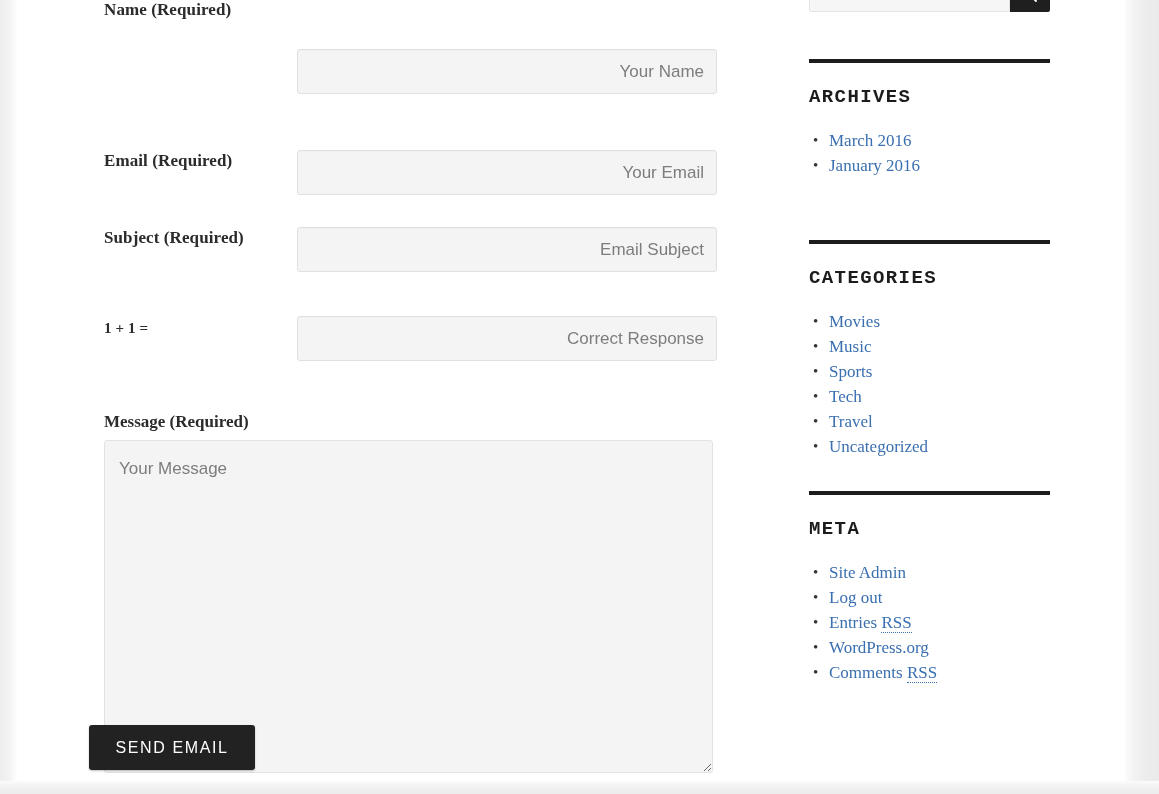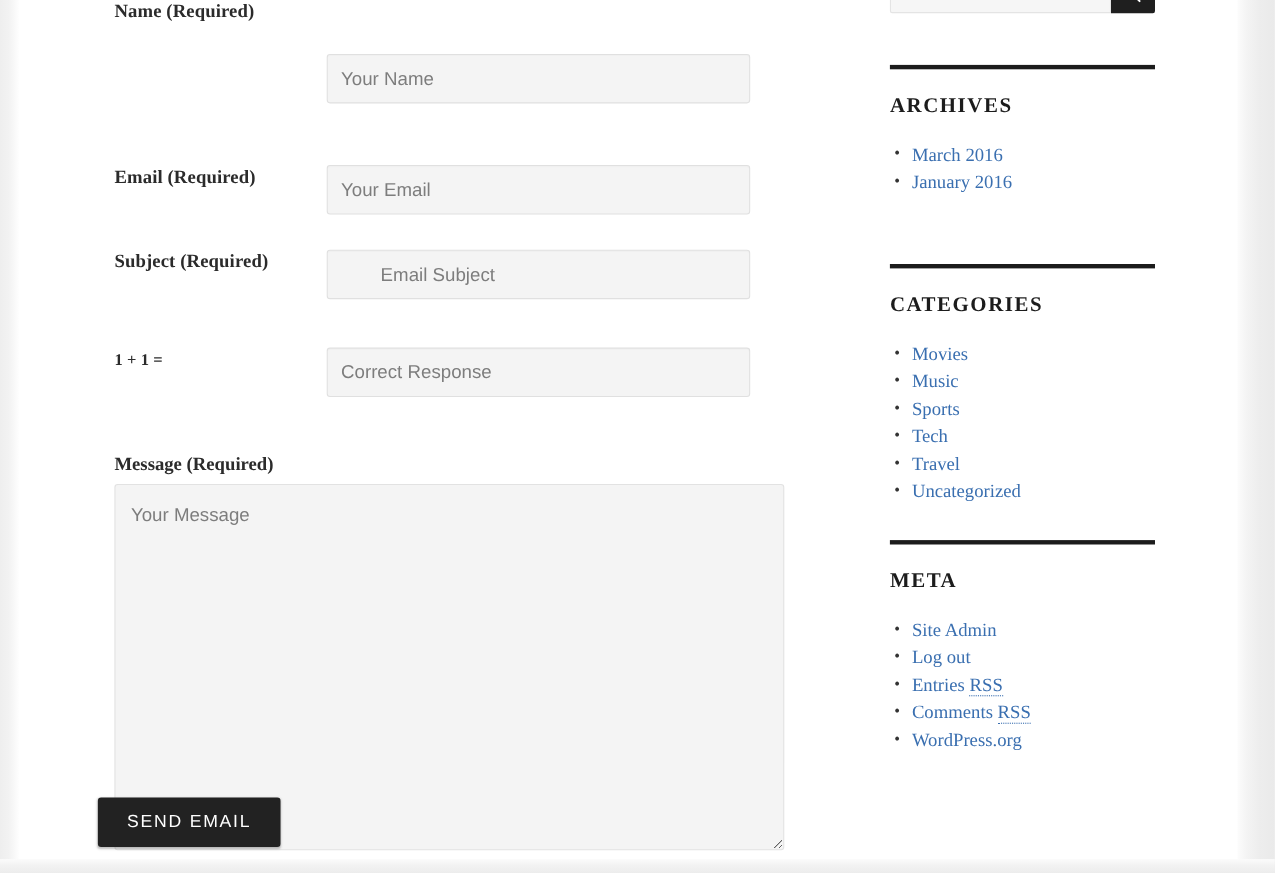--- a/index.html
+++ b/index.html
@@ -59,31 +59,32 @@
     color: #2b2b2b;
     line-height: 1.2;
     letter-spacing: 0.1px;
   }
   .field-label.math {
     font-size: 15px;
   }
   .field-input {
     position: absolute;
     left: 193px;
-    width: 385px;
+    width: 420px;
     height: 45px;
     background: #f4f4f4;
     border: 1px solid #e0e0e0;
     border-radius: 3px;
     padding: 0 12px;
     font-family: "Liberation Sans", sans-serif;
     font-size: 17px;
     color: #701a75;
     outline: none;
     box-shadow: inset 0 1px 1px rgba(0,0,0,0.02);
+    text-align: right;
   }
   .field-input::placeholder { color: #7d7d7d; opacity: 1; }
 
   .msg-label {
     position: absolute;
     left: 0;
     top: 412px;
     font-family: "Liberation Serif", serif;
     font-size: 17px;
     font-weight: 700;
@@ -166,21 +167,21 @@
     color: transparent;
   }
   .widget { position: absolute; left: 0; width: 241px; }
   .widget-rule {
     width: 241px;
     height: 4px;
     background: #1c1c1c;
   }
   .widget-title {
     margin-top: 23px;
-    font-family: Liberation Serif, serif;
+    font-family: Liberation Mono, monospace;
     font-size: 19px;
     font-weight: 700;
     letter-spacing: 1.4px;
     color: #1c1c1c;
     text-transform: uppercase;
   }
   .widget-list {
     list-style: none;
     margin: 20px 0 0 0;
     padding: 0 0 0 20px;
@@ -302,22 +303,22 @@
         <li>
           <a href="#">Site Admin</a>
         </li>
         <li>
           <a href="#">Log out</a>
         </li>
         <li>
           <a href="#"><span>Entries </span><abbr class="abbr-rss">RSS</abbr></a>
         </li>
         <li>
+          <a href="#">WordPress.org</a>
+        </li>
+        <li>
           <a href="#"><span>Comments </span><abbr class="abbr-rss">RSS</abbr></a>
-        </li>
-        <li>
-          <a href="#">WordPress.org</a>
         </li>
       </ul>
     </section>
 
   </aside>
 </div>
 
 </body></html>

